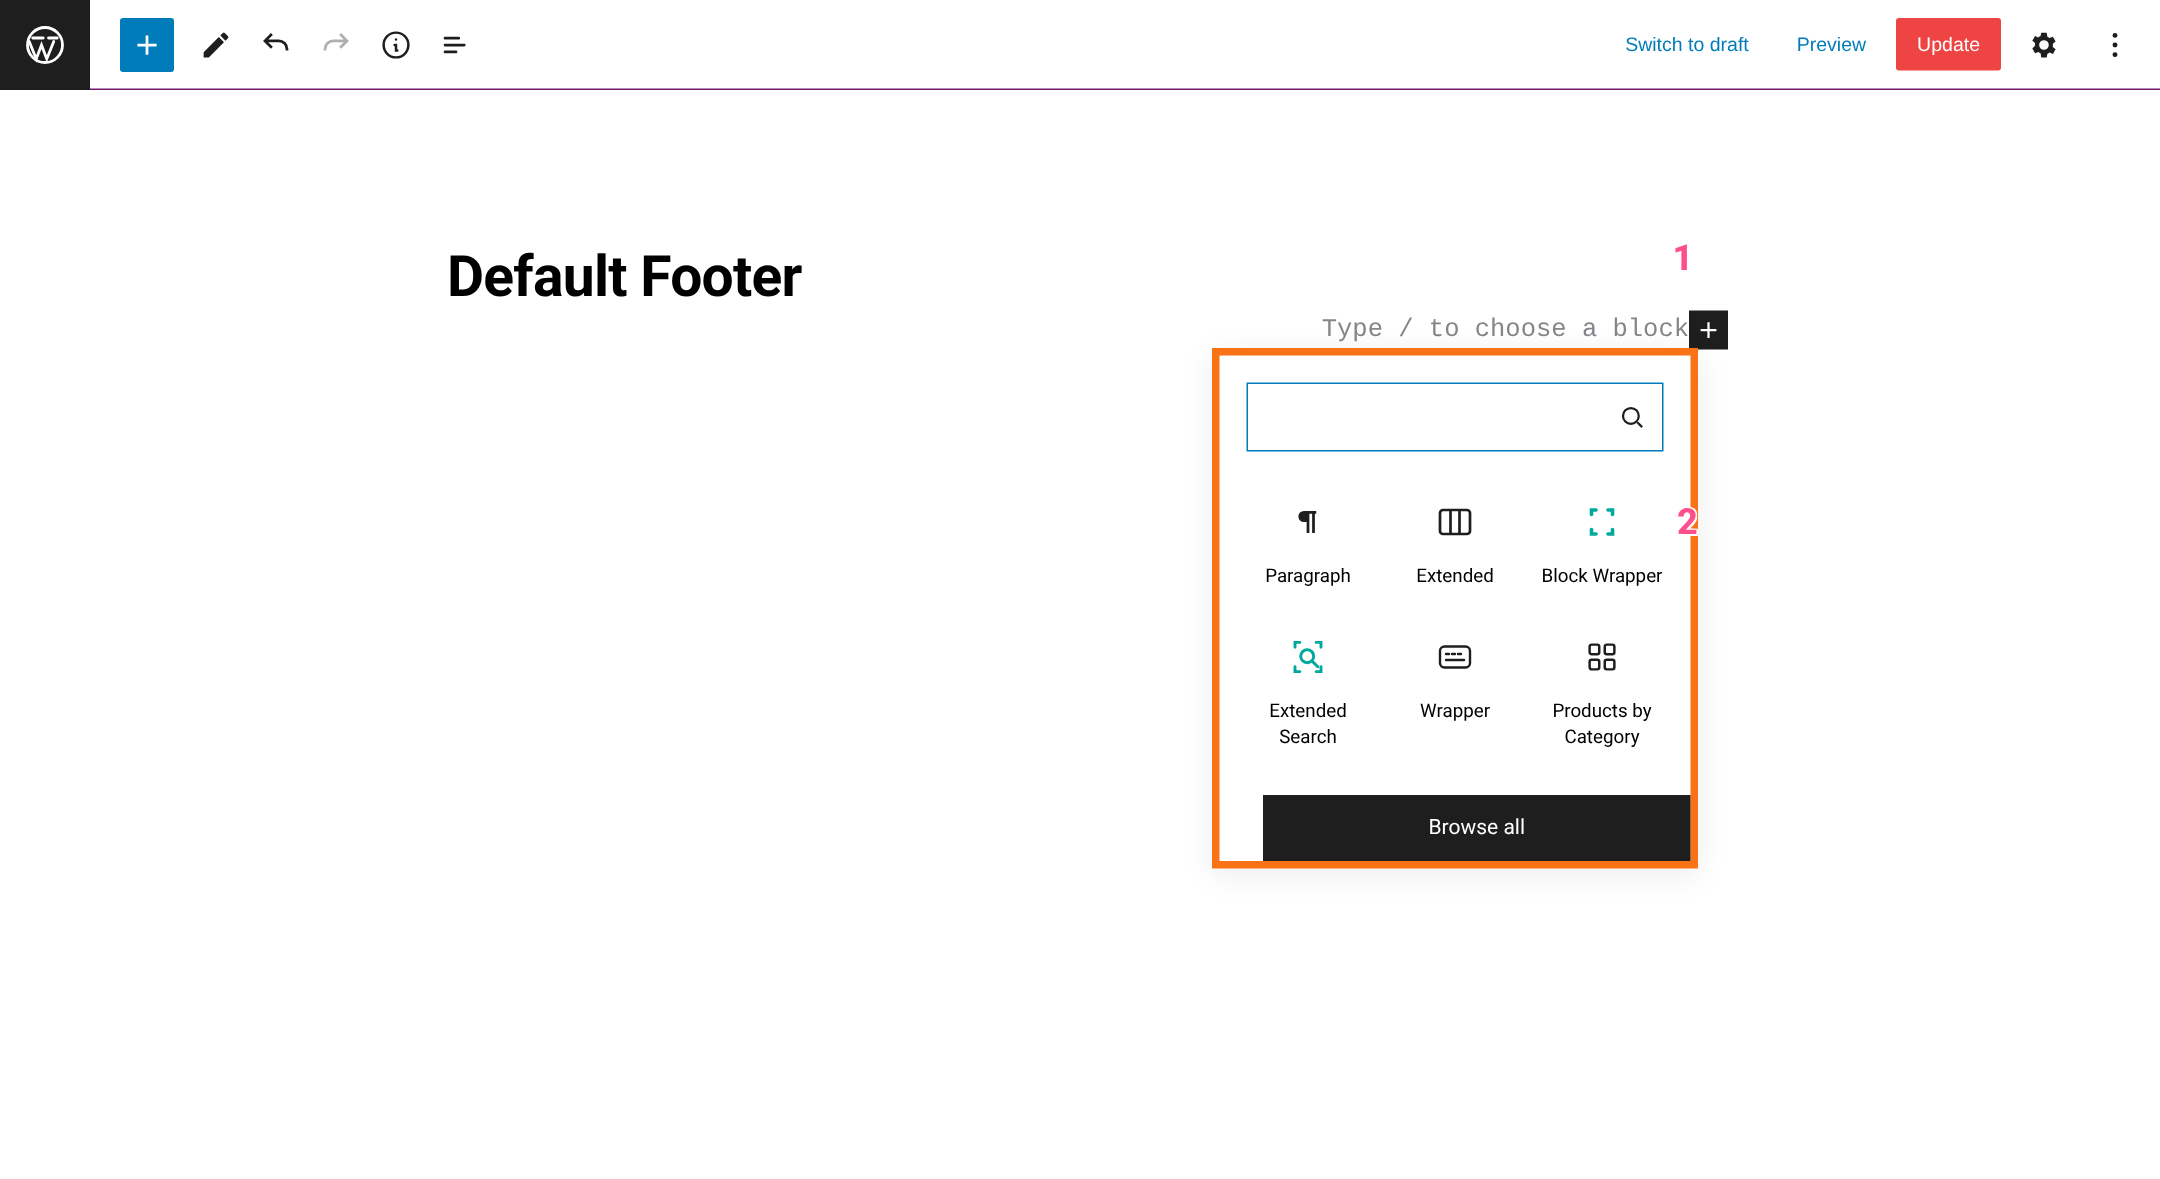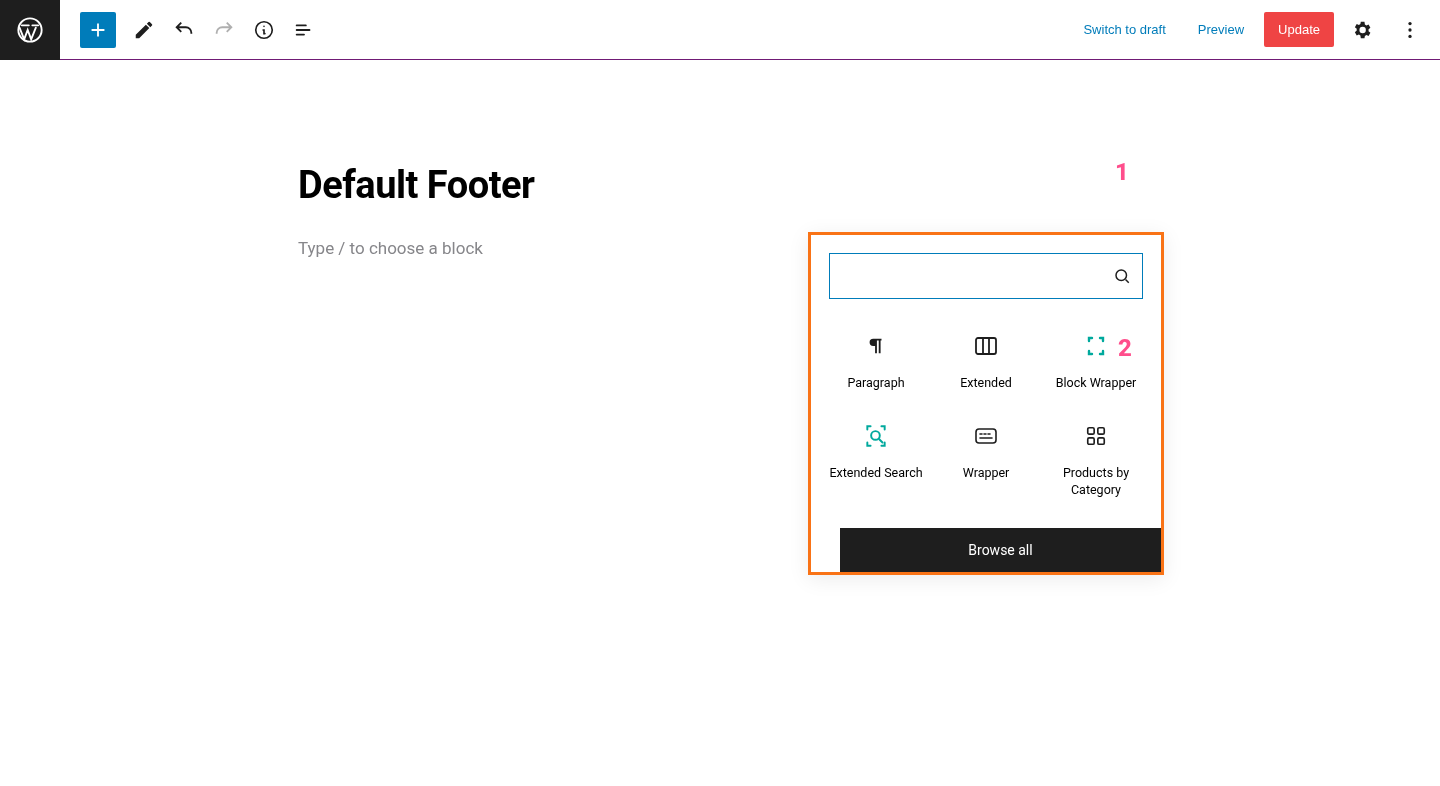--- a/index.html
+++ b/index.html
@@ -10,26 +10,26 @@
   .wp-logo { width: 60px; height: 60px; background: #1e1e1e; display: flex; align-items: center; justify-content: center; }
   .tool-btn { width: 36px; height: 36px; display: flex; align-items: center; justify-content: center; margin: 0 2px; border: none; background: transparent; cursor: pointer; border-radius: 2px; }
   .tool-btn.primary { background: #007cba; color: #fff; margin-left: 20px; margin-right: 8px; }
   .tool-btn.disabled svg { opacity: 0.35; }
   .toolbar-right { display: flex; align-items: center; gap: 8px; padding-right: 10px; }
   .link-btn { background: transparent; border: none; color: #007cba; font-size: 13px; padding: 8px 12px; cursor: pointer; }
   .update-btn { background: #ef4444; border: none; color: #fff; font-size: 13px; padding: 10px 14px; cursor: pointer; border-radius: 2px; }
 
   .canvas { position: relative; padding-top: 75px; }
   .page-title { font-size: 38px; font-weight: 700; margin-left: 298px; letter-spacing: -0.5px; margin-top: 28px; }
-  .placeholder-row { display: flex; align-items: center; margin-top: 28px; margin-left: 298px; width: 854px; justify-content: space-between; }
+  .placeholder-row { display: flex; align-items: center; margin-left: 298px; width: 854px; justify-content: flex-end; font-family: Liberation Mono, monospace; }
   .placeholder-text { color: #86868a; font-size: 17px; }
   .inline-add { width: 26px; height: 26px; background: #1e1e1e; display: flex; align-items: center; justify-content: center; cursor: pointer; border:none; }
   .inline-add svg { stroke: #fff; }
 
-  .popover { position: absolute; left: 808px; top: 232px; width: 356px; border: 3px solid #f97316; background: #fff; box-shadow: 0 4px 20px rgba(0,0,0,0.08); }
+  .popover { position: absolute; left: 808px; top: 232px; width: 324px; border: 5px solid #f97316; background: #fff; box-shadow: 0 4px 20px rgba(0,0,0,0.08); }
   .popover-search { margin: 18px; border: 1.5px solid #007cba; display: flex; align-items: center; height: 46px; }
   .popover-search input { flex: 1; border: none; outline: none; font-size: 15px; padding: 0 14px; }
   .popover-search .sicon { width: 40px; display:flex; align-items:center; justify-content:center; }
   .block-grid { display: grid; grid-template-columns: repeat(3, 1fr); padding: 0 10px 20px 10px; gap: 6px 0; }
   .block-item { display: flex; flex-direction: column; align-items: center; padding: 14px 4px 10px 4px; cursor: pointer; }
   .block-item .bicon { height: 30px; display:flex; align-items:center; justify-content:center; margin-bottom: 14px; }
   .block-item span { font-size: 12.5px; text-align: center; line-height: 1.3; }
   .browse-all { background: #1e1e1e; color: #fff; text-align: center; padding: 14px 0; font-size: 14px; cursor: pointer; margin-left: 29px; }
 
   .annot { position: absolute; font-size: 24px; font-weight: 800; color: #ff4e8c; text-shadow: 1px 1px 0 #fff, -1px 1px 0 #fff, 1px -1px 0 #fff, -1px -1px 0 #fff; }

